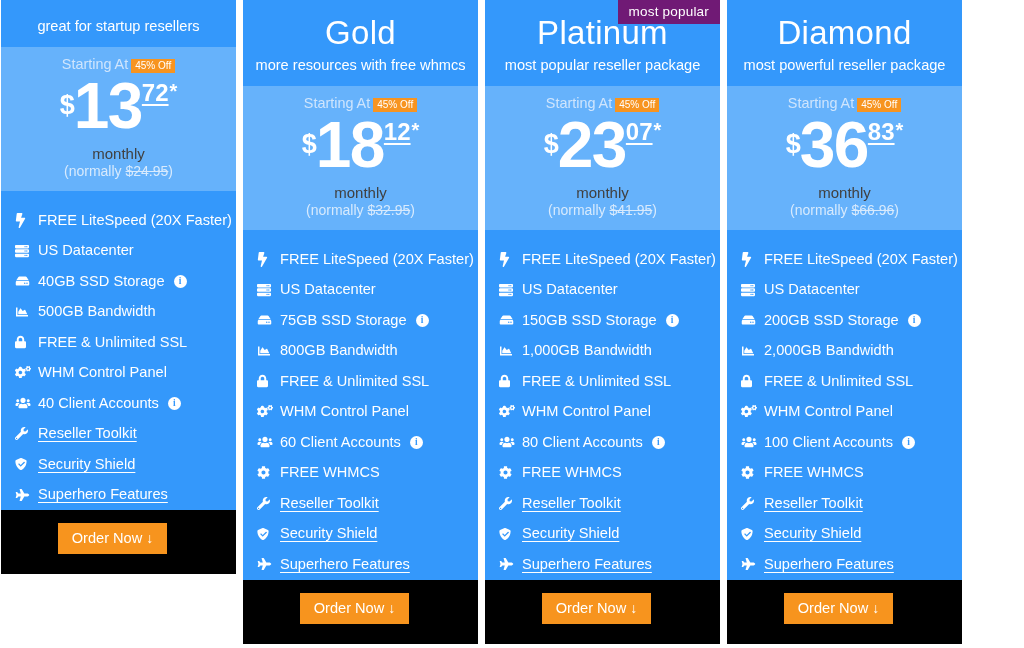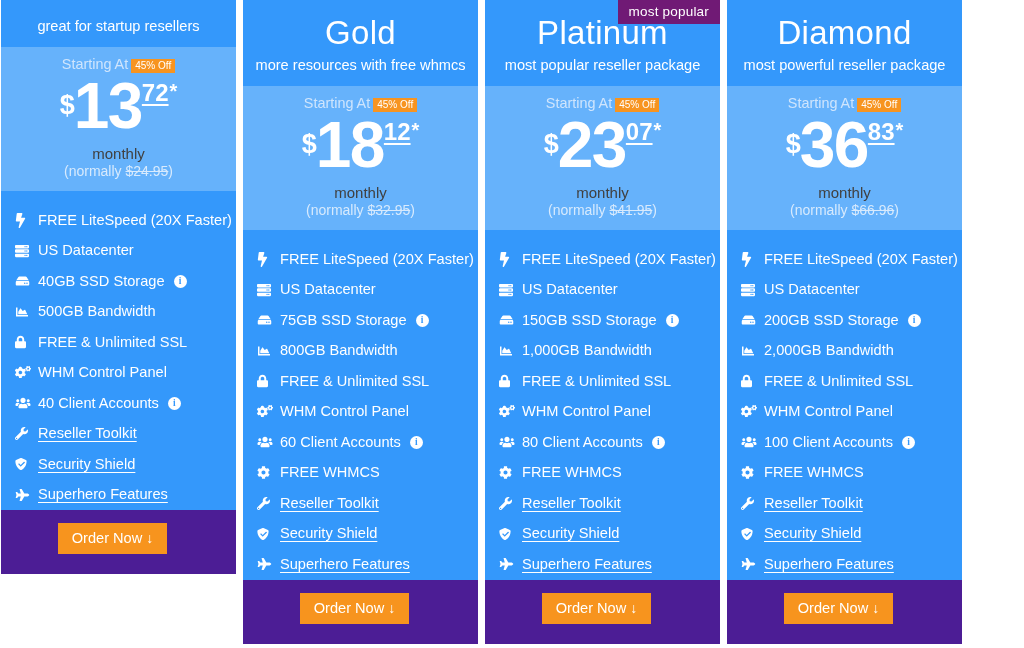--- a/index.html
+++ b/index.html
@@ -162,21 +162,21 @@
     font-size: 9.5px;
     font-weight: 700;
     display: inline-flex;
     align-items: center;
     justify-content: center;
     margin-left: 9px;
     font-family: "Liberation Serif", serif;
     line-height: 1;
   }
   .order-wrap {
-    background: #4c1d95;
+    background: #000000;
     text-align: center;
     padding: 13px 12px 20px 0;
   }
   .order-btn {
     display: inline-block;
     background: #f7941e;
     color: #ffffff;
     border: none;
     font-family: "Liberation Sans", sans-serif;
     font-size: 14.6px;

